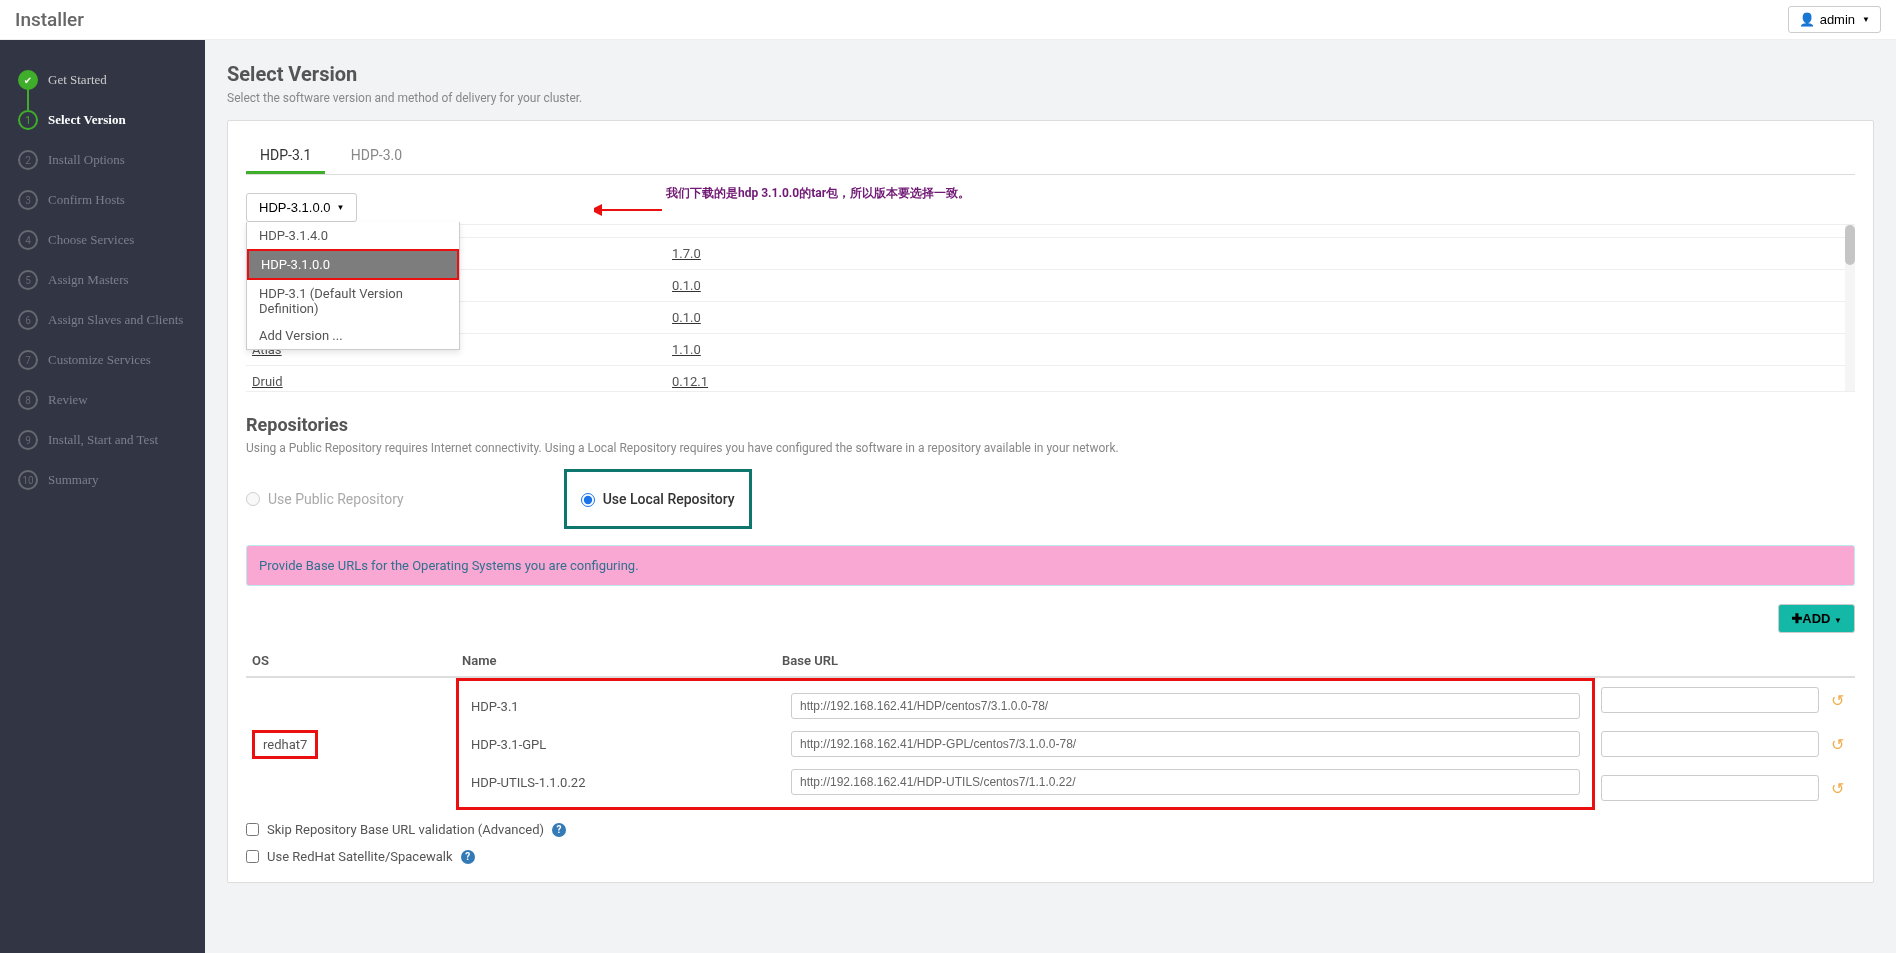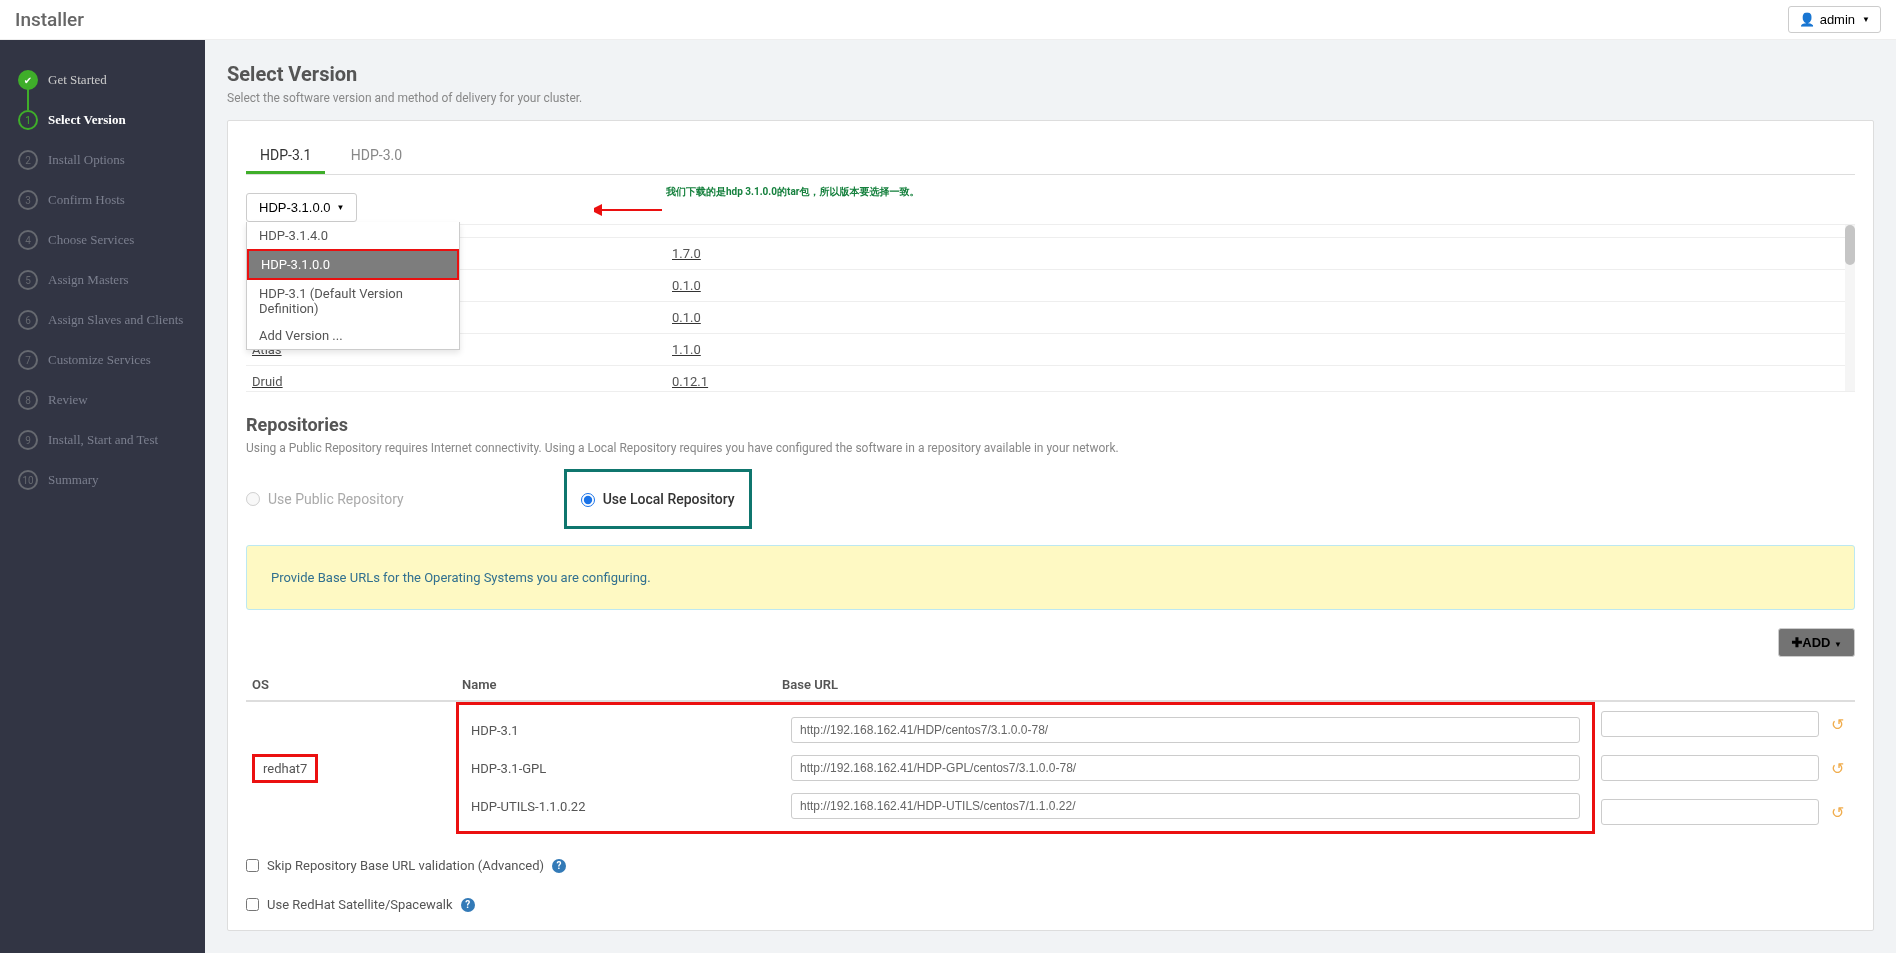--- a/index.html
+++ b/index.html
@@ -27,46 +27,46 @@
 .tabs { border-bottom: 1px solid #ddd; margin-bottom: 18px; }
 .tab { display: inline-block; padding: 8px 14px; margin-right: 8px; color: #888; cursor: pointer; border-bottom: 3px solid transparent; font-size: 14px; }
 .tab.active { color: #333; border-bottom-color: #3fae2a; }
 .version-btn { border: 1px solid #ccc; background: #fff; padding: 6px 12px; border-radius: 3px; cursor: pointer; font-size: 13px; display: inline-flex; align-items: center; position: relative; }
 .version-btn .caret { font-size: 8px; margin-left: 6px; }
 .dropdown { position: absolute; top: 100%; left: 0; background: #fff; border: 1px solid #ccc; border-top: none; box-shadow: 0 3px 6px rgba(0,0,0,0.1); width: 214px; z-index: 10; }
 .dropdown-item { padding: 6px 12px; font-size: 13px; color: #555; cursor: pointer; }
 .dropdown-item.highlighted { background: #7d7d7d; color: #fff; }
 .red-box { border: 3px solid #eb1010; }
 .annotation-wrap { position: relative; margin-bottom: 2px; }
-.annotation-text { position: absolute; color: #15803d; font-size: 10px; font-weight: bold; left: 420px; top: -8px; line-height: 1.4; white-space: nowrap; }
+.annotation-text { position: absolute; color: #701a75; font-size: 12px; font-weight: bold; left: 420px; top: -8px; line-height: 1.4; white-space: nowrap; }
 .arrow-svg { position: absolute; left: 348px; top: 8px; }
 .svc-table { width: 100%; border-collapse: collapse; margin-top: 12px; text-decoration: underline; }
 .svc-table td { padding: 8px 6px; border-top: 1px solid #eee; font-size: 13px; color: #555; }
 .svc-table td:first-child { width: 420px; }
 .svc-scroll { max-height: 168px; overflow: hidden; border: 1px solid #eee; border-left: none; border-right: none; position: relative; }
 .scroll-track { position: absolute; right: 0; top: 0; width: 10px; height: 100%; background: #f5f5f5; }
 .scroll-thumb { position: absolute; right: 0; top: 0; width: 10px; height: 40px; background: #c5c5c5; border-radius: 5px; }
 .section-title { font-size: 18px; color: #555; margin-top: 22px; margin-bottom: 6px; }
 .section-help { font-size: 12px; color: #888; margin-bottom: 14px; }
 .repo-radios { display: flex; align-items: center; gap: 160px; margin-bottom: 16px; }
 .radio-item { display: flex; align-items: center; gap: 8px; cursor: pointer; }
 .radio-item input { accent-color: #1a73e8; width: 14px; height: 14px; }
 .radio-item.disabled { color: #aaa; }
 .radio-item.local { border: 3px solid #0f766e; padding: 19px 14px; align-items: flex-end; }
-.info-box { background: #fef9c3; border: 1px solid #bce8f1; color: #31708f; padding: 24px; border-radius: 3px; font-size: 13px; }
+.info-box { background: #f9a8d4; border: 1px solid #bce8f1; color: #31708f; padding: 12px; border-radius: 3px; font-size: 13px; }
 .add-row { text-align: right; margin-top: 18px; }
-.add-btn { border: 1px solid #ccc; background: #737373; padding: 6px 12px; border-radius: 3px; cursor: pointer; font-size: 13px; font-weight: 600; }
+.add-btn { border: 1px solid #ccc; background: #14b8a6; padding: 6px 12px; border-radius: 3px; cursor: pointer; font-size: 13px; font-weight: 600; }
 .repo-table { width: 100%; border-collapse: collapse; margin-top: 12px; }
 .repo-table th { text-align: left; padding: 8px 6px; border-bottom: 2px solid #ddd; color: #555; font-weight: 600; font-size: 13px; }
 .repo-table td { padding: 8px 6px; font-size: 13px; color: #555; vertical-align: middle; }
 .os-cell { border: 3px solid #eb1010; padding: 4px 8px; display: inline-block; }
 .repo-input { width: 100%; padding: 5px 8px; border: 1px solid #ccc; border-radius: 3px; font-size: 12px; color: #666; }
 .repo-cell-box { border: 3px solid #eb1010; padding: 6px; }
 .undo-icon { color: #f0ad4e; font-size: 16px; cursor: pointer; display: inline-block; }
-.check-row { display: flex; align-items: center; gap: 8px; margin-top: 24px; font-size: 13px; color: #555; }
+.check-row { display: flex; align-items: center; gap: 8px; margin-top: 12px; font-size: 13px; color: #555; }
 .check-row input { width: 13px; height: 13px; }
 .help-ico { color: #337ab7; font-weight: bold; background: #337ab7; color: #fff; width: 14px; height: 14px; border-radius: 50%; font-size: 10px; display: inline-flex; align-items: center; justify-content: center; }
 </style>
 </head>
 <body>
 
 <div class="header">
   <span class="header-title">Installer</span>
   <button class="user-btn">
     <span>👤</span>

